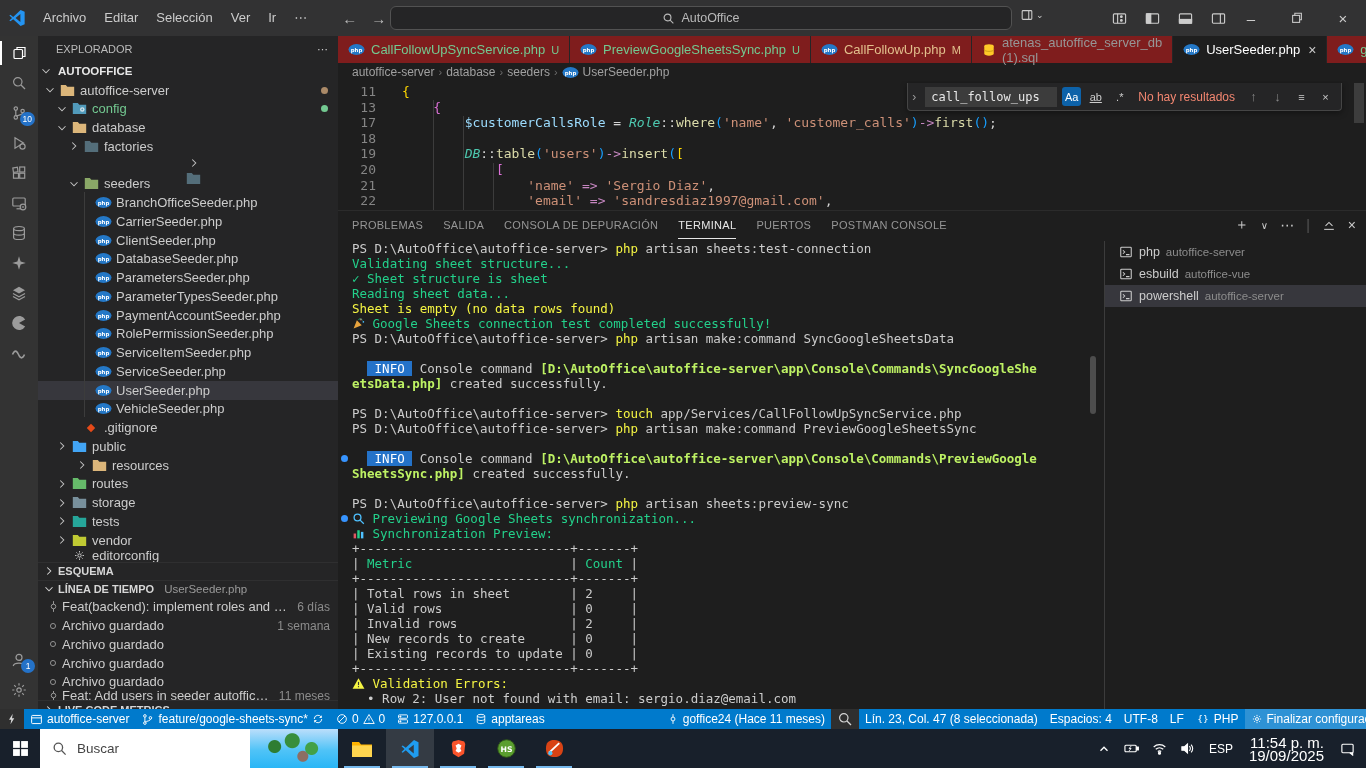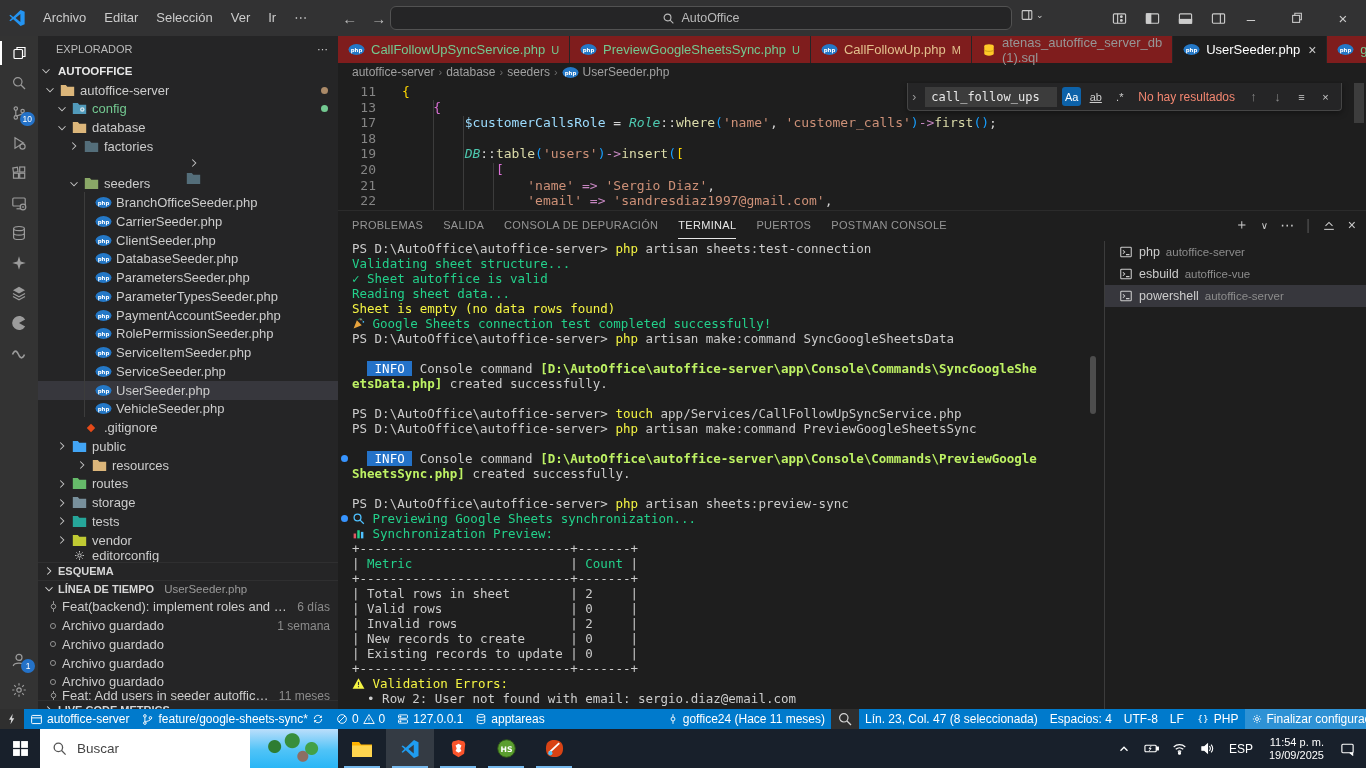--- a/index.html
+++ b/index.html
@@ -128,21 +128,21 @@
       radial-gradient(circle at 48% 30%, #388e3c 0 7px, transparent 8px),
       radial-gradient(circle at 70% 50%, #43a047 0 6px, transparent 7px),
       radial-gradient(circle at 60% 70%, #8d6e63 0 5px, transparent 6px),
       linear-gradient(180deg,#bbdefb 0%, #4fc3f7 55%, #29b6f6 100%); }
   .tb-app { width:48px; display:flex; align-items:center; justify-content:center; position:relative;text-align:right; }
   .tb-app::after { content:""; position:absolute; left:6px; right:6px; bottom:0; height:2px; background:#76b9ed; }
   .tb-app.active { background:rgba(255,255,255,.12); }
   #tray { margin-left:auto; display:flex; align-items:center; gap:2px; padding-right:6px; }
   .tray-i { width:26px; display:flex; justify-content:center; align-items:center; color:#fff; }
   #tray .lang { font-size:12px; padding:0 6px; }
-  #tray .clock { text-align:right; font-size:11px; line-height:13px; padding:0 8px; }
+  #tray .clock { text-align:right; font-size:15px; line-height:13px; padding:0 8px; }
 </style>
 </head>
 <body>
 
 <div id="app">
 
   <div id="titlebar">
     <div class="logo">
         <svg width="18" height="18" viewBox="0 0 16 16">
           <path fill="#2494f2" d="M11.2.8 4.6 7 2.2 5.1l-1 .6L3.6 8 1.2 10.3l1 .6L4.6 9l6.6 6.2 3.6-1.7v-11zM11 4.5v7L6.7 8z"></path>
@@ -830,21 +830,21 @@
             <svg width="14" height="14" viewBox="0 0 16 16" fill="none" stroke="currentColor" stroke-width="1.2">
               <path d="M4 9l4-4 4 4"></path>
               <path d="M2.5 13h11"></path>
             </svg>
           </span>
         <span>×</span>
       </div>
       <div id="term">
           <div class="tline"><span class="t-w">PS D:\AutoOffice\autoffice-server&gt; </span><span class="t-y">php</span><span class="t-w"> artisan sheets:test-connection</span></div>
           <div class="tline"><span class="t-g">Validating sheet structure...</span></div>
-          <div class="tline"><span class="t-g">✓ Sheet autoffice is valid</span></div>
+          <div class="tline"><span class="t-g">✓ Sheet structure is sheet</span></div>
           <div class="tline"><span class="t-g">Reading sheet data...</span></div>
           <div class="tline"><span class="t-y">Sheet is empty (no data rows found)</span></div>
           <div class="tline"><span class="t-ico"><svg width="13" height="13" viewBox="0 0 16 16">
                 <path fill="#e8a33d" d="M2 14 6 4l6 6z"></path>
                 <circle cx="11" cy="3" r="1.2" fill="#e05661"></circle>
                 <circle cx="14" cy="6" r="1" fill="#4fc1ff"></circle>
                 <path d="M8 3c2-1 3-1 5 1" stroke="#23d18b" fill="none"></path>
               </svg></span><span class="t-g"> Google Sheets connection test completed successfully!</span></div>
           <div class="tline"><span class="t-w">PS D:\AutoOffice\autoffice-server&gt; </span><span class="t-y">php</span><span class="t-w"> artisan make:command SyncGoogleSheetsData</span></div>
           <div class="tline"></div>

